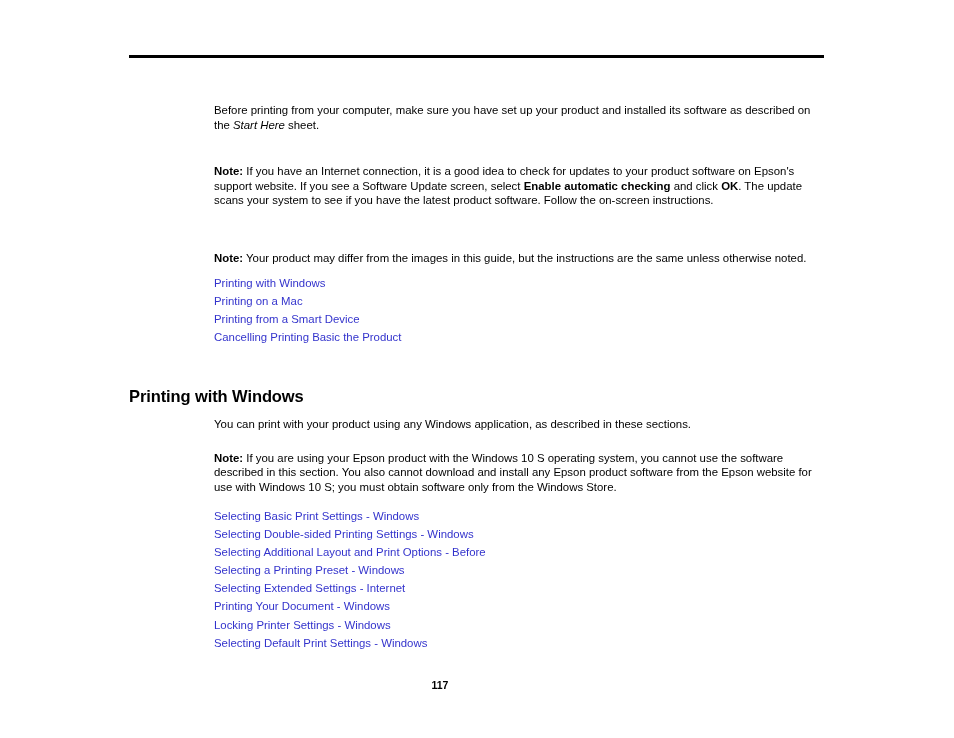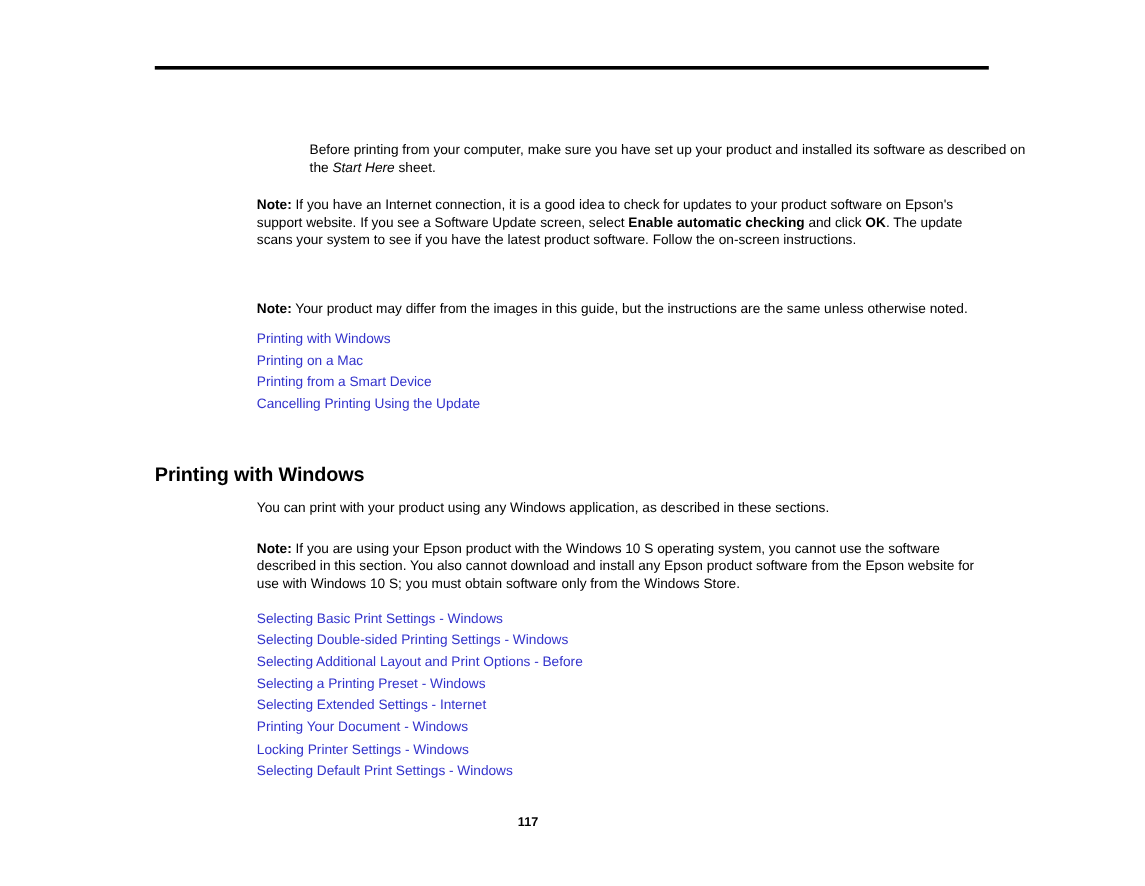--- a/index.html
+++ b/index.html
@@ -63,21 +63,21 @@
     position: absolute;
     left: 214px;
     width: 604px;
     font-size: 11.4px;
     line-height: 14.4px;
     text-align: left;
   }
   .body-block b { font-weight: bold; }
   .body-block i { font-style: italic; }
 
-  .p-intro   { top: 107px; margin-left: 44px; }
+  .p-intro   { top: 92px; }
   .p-note1   { top: 153px; }
   .p-note2   { top: 240px; }
   .p-windows { top: 406px; }
   .p-note3   { top: 432px; margin-top: 19px; }
 
   
   .link-list {
     position: absolute;
     left: 214px;
     width: 604px;
@@ -119,21 +119,21 @@
   <p class="body-block p-intro"><span>Before printing from your computer, make sure you have set up your product and installed its software as described on the </span><i>Start Here</i><span> sheet.</span></p>
 
   <p class="body-block p-note1"><b>Note:</b><span> If you have an Internet connection, it is a good idea to check for updates to your product software on Epson's support website. If you see a Software Update screen, select </span><b>Enable automatic checking</b><span> and click </span><b>OK</b><span>. The update scans your system to see if you have the latest product software. Follow the on-screen instructions.</span></p>
 
   <p class="body-block p-note2"><b>Note:</b><span> Your product may differ from the images in this guide, but the instructions are the same unless otherwise noted.</span></p>
 
   <div class="link-list link-list-1">
     <a class="doc-link">Printing with Windows</a>
     <a class="doc-link">Printing on a Mac</a>
     <a class="doc-link">Printing from a Smart Device</a>
-    <a class="doc-link">Cancelling Printing Using the Update</a>
+    <a class="doc-link">Cancelling Printing Basic the Product</a>
   </div>
 
   <h2 class="section-heading windows">Printing with Windows</h2>
 
   <p class="body-block p-windows">You can print with your product using any Windows application, as described in these sections.</p>
 
   <p class="body-block p-note3"><b>Note:</b><span> If you are using your Epson product with the Windows 10 S operating system, you cannot use the software described in this section. You also cannot download and install any Epson product software from the Epson website for use with Windows 10 S; you must obtain software only from the Windows Store.</span></p>
 
   <div class="link-list link-list-2">
     <a class="doc-link">Selecting Basic Print Settings - Windows</a>

